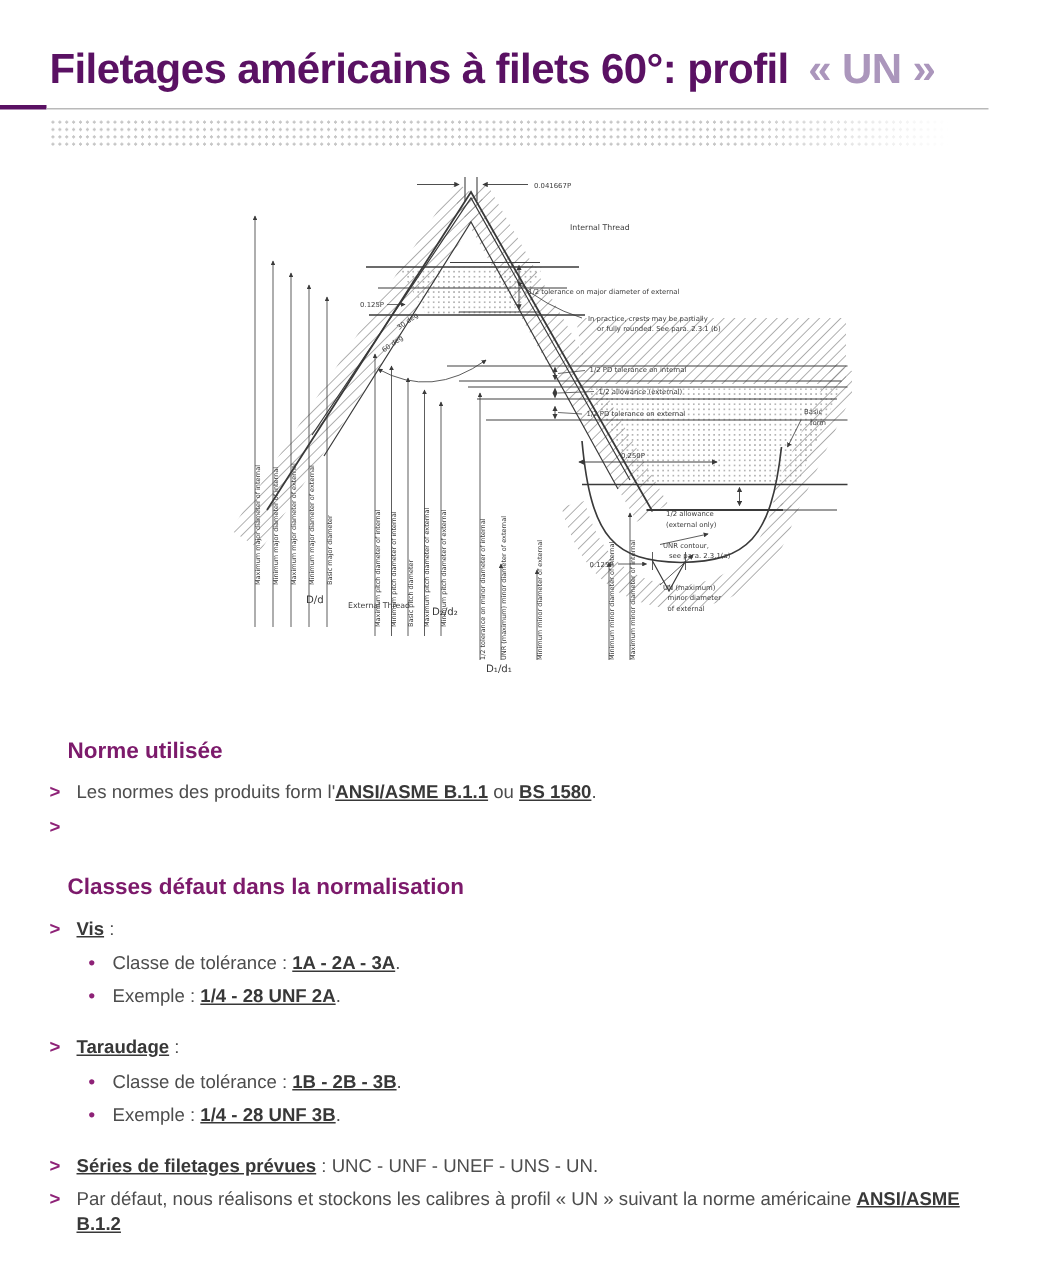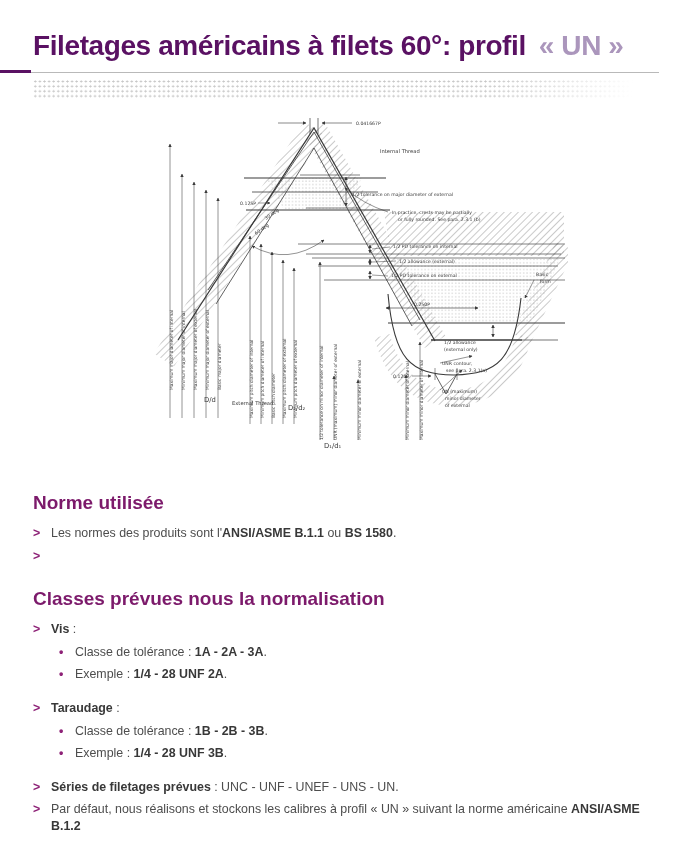--- a/index.html
+++ b/index.html
@@ -28,28 +28,28 @@
   .figwrap{position:relative;height:364px;}
   .figwrap svg{position:absolute;left:148px;top:4px;}
   .dg text{fill:#3a3a3a;stroke:none;font-size:4.6px;font-family:"DejaVu Sans",sans-serif;}
   .dg text.big{font-size:5.2px;}
   .dg text.sym{font-size:6.8px;}
   .dg .rot text{font-size:4.35px;}
   .dg line.dim,.dg path.dim{stroke:#3a3a3a;stroke-width:0.55;fill:none;}
 
   
   #sections{padding:0 28px 0 33px;}
-  .sec-title{color:var(--c-heading);font-weight:bold;font-size:19px;margin:24px 0 11px;}
+  .sec-title{color:var(--c-heading);font-weight:bold;font-size:15px;margin:24px 12px 11px;}
   .item{display:flex;gap:9px;margin:6px 0;font-size:12.4px;color:var(--c-body);line-height:1.34;}
   .item .marker{color:var(--c-marker);font-weight:bold;flex:0 0 auto;width:9px;font-size:12.4px;}
   .item.ind{margin-left:26px;}
   .item.ind .marker{width:7px;}
   .item.gap{margin-top:17px;}
   .itext{white-space:pre-line;}
-  .itext .b{font-weight:bold;color:var(--c-bold);}
+  .itext .b{font-weight:bold;color:var(--c-bold);text-decoration:underline;}
 </style>
 </head>
 <body>
 
 <div class="page">
 
   <div class="hdr">
     <div class="purple-dash"></div>
     <div class="gray-rule"></div>
     <h1><span>Filetages américains à filets 60°: profil</span><span class="accent">« UN »</span></h1>
@@ -186,26 +186,26 @@
           <line x1="272" y1="332" x2="272" y2="234" class="dim" marker-end="url(#ah)"></line>
           <text transform="translate(275 332) rotate(-90)">Maximum minor diameter of internal</text>
         </g>
     </svg>
   </div>
 
   <div id="sections">
       <div class="sec-title">Norme utilisée</div>
       <div class="item">
         <span class="marker">&gt;</span>
-        <span class="itext"><span>Les normes des produits sont l'</span><span class="b">ANSI/ASME B.1.1</span><span> ou </span><span class="b">BS 1580</span><span>.</span></span>
-      </div>
-      <div class="item">
-        <span class="marker">&gt;</span>
-      </div>
-      <div class="sec-title">Classes prévues nous la normalisation</div>
+        <span class="itext"><span>Les normes des produits form l'</span><span class="b">ANSI/ASME B.1.1</span><span> ou </span><span class="b">BS 1580</span><span>.</span></span>
+      </div>
+      <div class="item">
+        <span class="marker">&gt;</span>
+      </div>
+      <div class="sec-title">Classes défaut dans la normalisation</div>
       <div class="item">
         <span class="marker">&gt;</span>
         <span class="itext"><span class="b">Vis</span><span> :</span></span>
       </div>
       <div class="item ind">
         <span class="marker">•</span>
         <span class="itext"><span>Classe de tolérance : </span><span class="b">1A - 2A - 3A</span><span>.</span></span>
       </div>
       <div class="item ind">
         <span class="marker">•</span>

